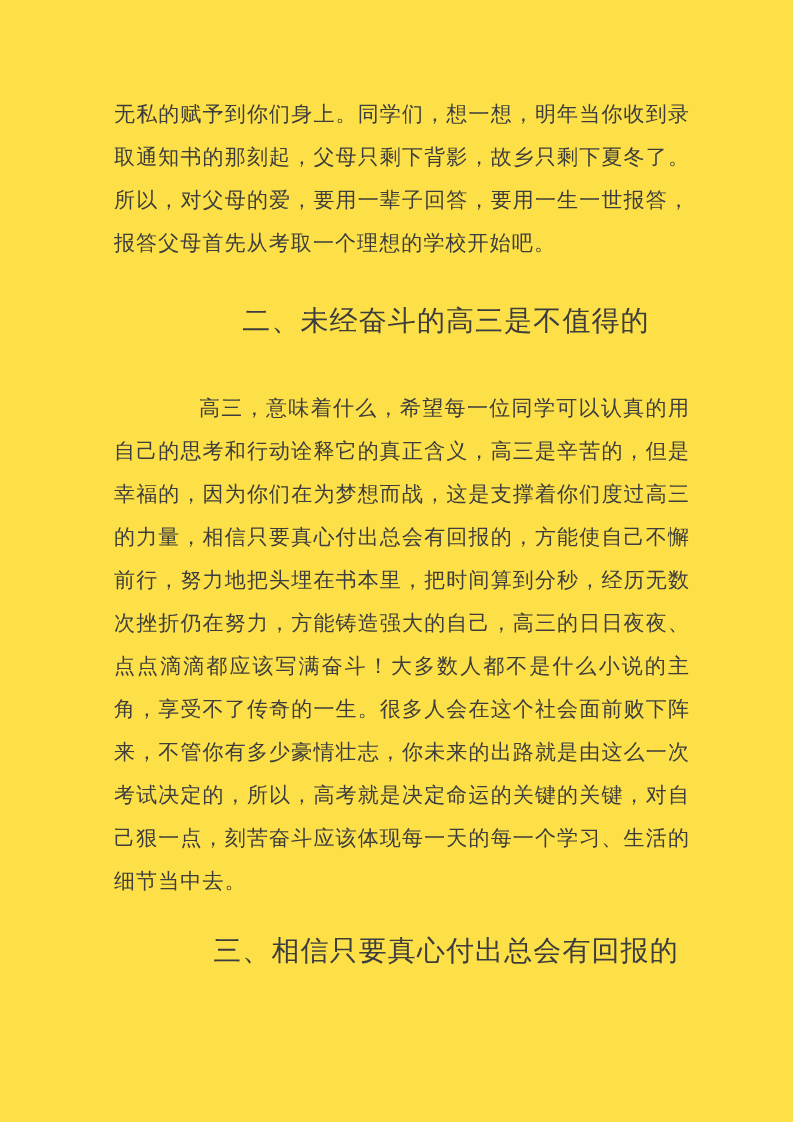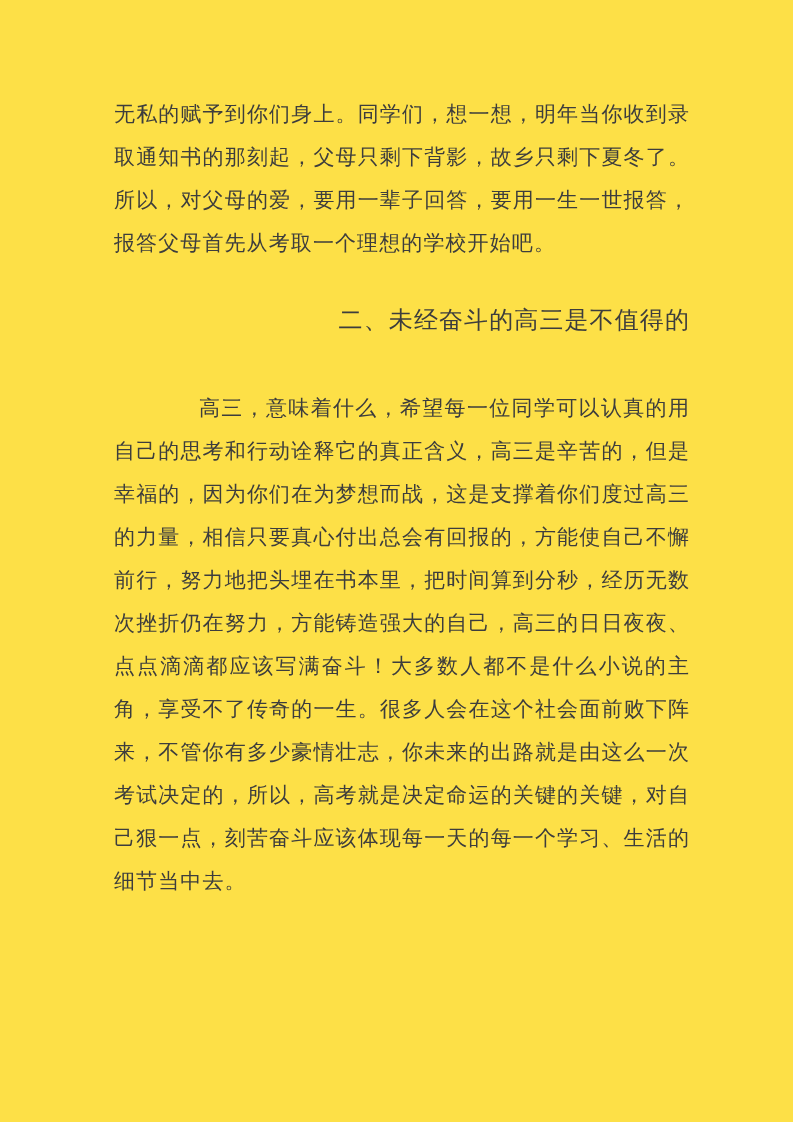--- a/index.html
+++ b/index.html
@@ -32,32 +32,33 @@
   .para {
     margin: 0;
     word-break: break-all;
   }
   .para.first-line-indent {
     text-indent: 85px;
   }
   .heading {
     margin: 34px 0 45px 0;
     padding-left: 88px;
-    font-size: 24px;
+    font-size: 28px;
     font-weight: normal;
     line-height: 43px;
-    text-align: right;
+    text-align: center;
   }
   .heading.last {
     margin-top: 26px;
     margin-bottom: 0;
   }
 </style>
 </head>
 <body>
 
 <div class="page">
   <div class="content">
     <p class="para">无私的赋予到你们身上。同学们，想一想，明年当你收到录取通知书的那刻起，父母只剩下背影，故乡只剩下夏冬了。所以，对父母的爱，要用一辈子回答，要用一生一世报答，报答父母首先从考取一个理想的学校开始吧。</p>
     <h2 class="heading">二、未经奋斗的高三是不值得的</h2>
     <p class="para first-line-indent">高三，意味着什么，希望每一位同学可以认真的用自己的思考和行动诠释它的真正含义，高三是辛苦的，但是幸福的，因为你们在为梦想而战，这是支撑着你们度过高三的力量，相信只要真心付出总会有回报的，方能使自己不懈前行，努力地把头埋在书本里，把时间算到分秒，经历无数次挫折仍在努力，方能铸造强大的自己，高三的日日夜夜、点点滴滴都应该写满奋斗！大多数人都不是什么小说的主角，享受不了传奇的一生。很多人会在这个社会面前败下阵来，不管你有多少豪情壮志，你未来的出路就是由这么一次考试决定的，所以，高考就是决定命运的关键的关键，对自己狠一点，刻苦奋斗应该体现每一天的每一个学习、生活的细节当中去。</p>
+    <h2 class="heading last">三、相信只要真心付出总会有回报的</h2>
   </div>
 </div>
 
 </body></html>

